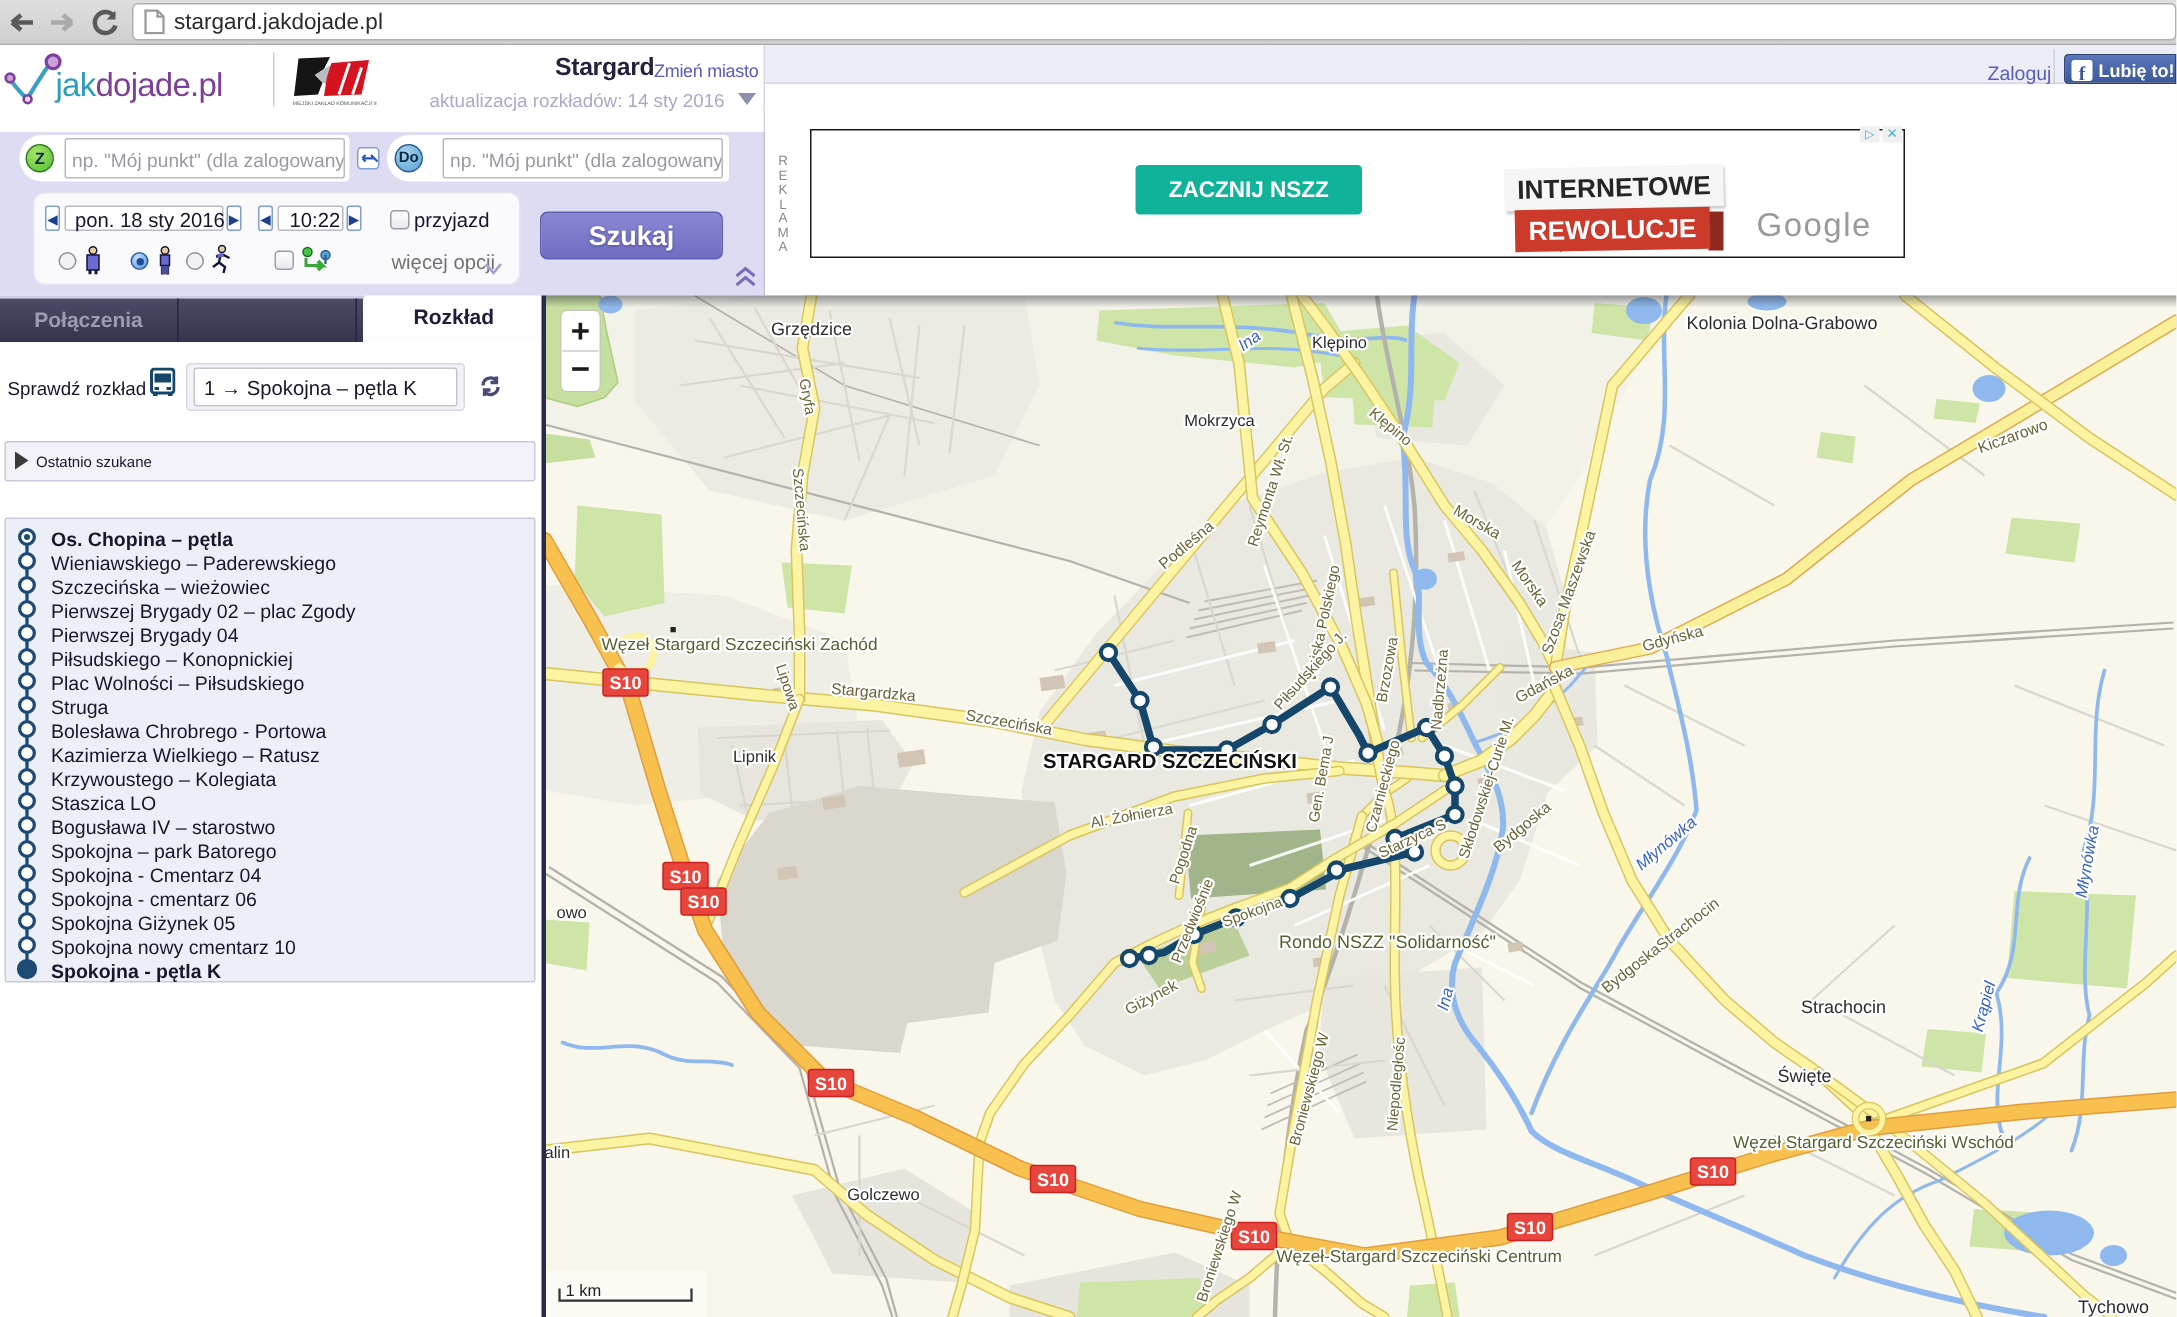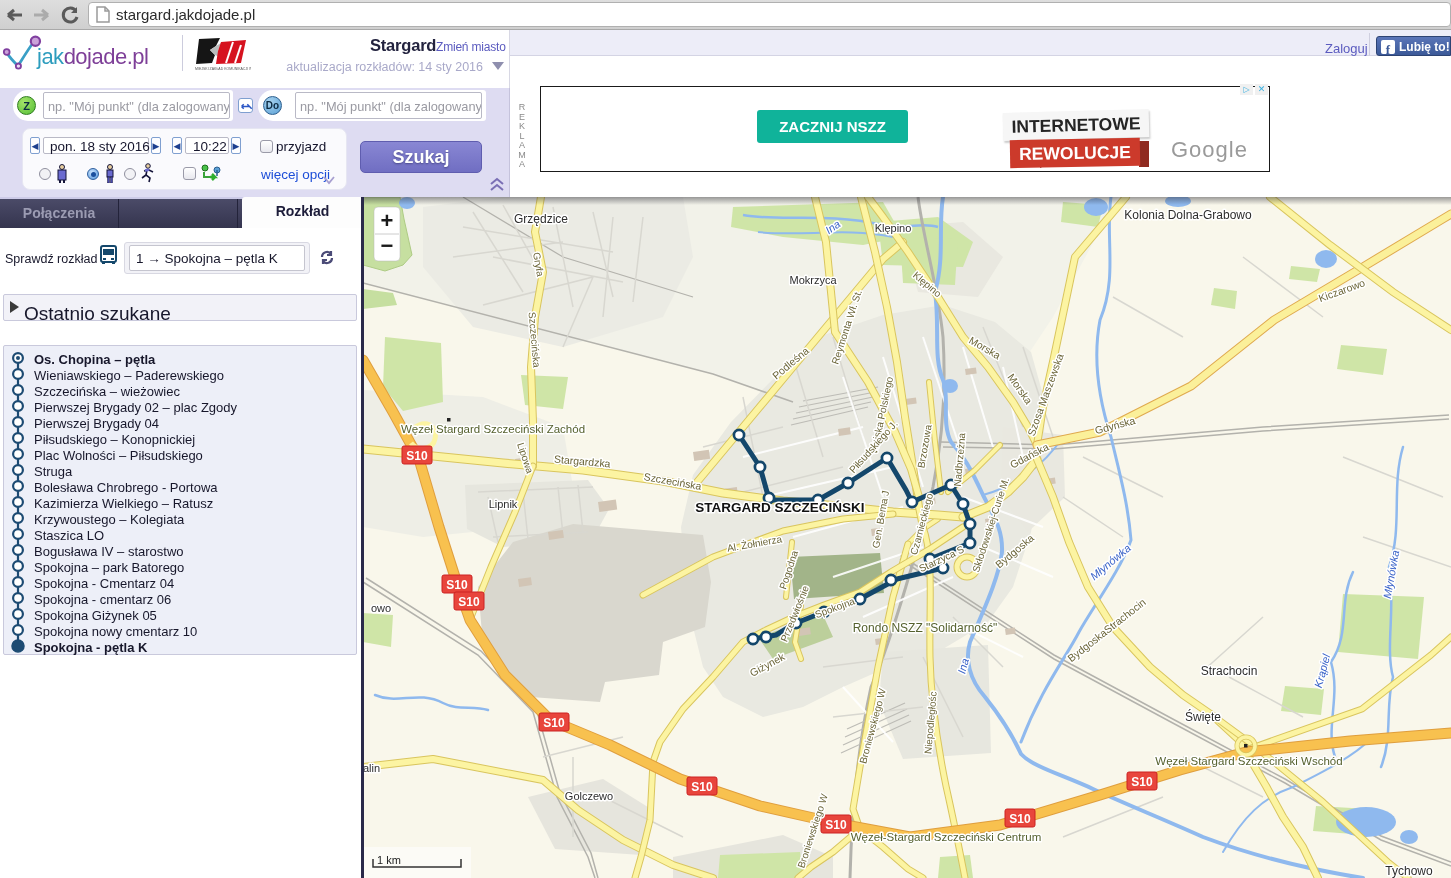--- a/index.html
+++ b/index.html
@@ -148,21 +148,21 @@
   <div class="abs" style="left:183px;top:167px;width:13px;height:13px;background:linear-gradient(#fff,#e8e8ee);border:1px solid #9a9aa8;border-radius:3px;"></div>
   <div class="abs" style="left:200px;top:162px;width:22px;height:22px;">
     <svg width="22" height="22">
         <path d="M4 10 v5 h9" stroke="#3aa33a" stroke-width="2" fill="none"></path>
         <path d="M10 15 h5 l-3 -3 m3 3 l-3 3" stroke="#2fae2f" stroke-width="2.5" fill="none"></path>
         <circle cx="5" cy="6" r="3" fill="#4ac24a" stroke="#1d6f1d"></circle>
         <circle cx="17" cy="8" r="3" fill="#5a9fd4" stroke="#2b5f8f"></circle>
         <path d="M17 8 v6" stroke="#2b5f8f" stroke-width="1.5"></path>
       </svg>
   </div>
-  <div class="abs" style="left:261px;top:167px;font-size:13.5px;color:#1d4ed8;">więcej opcji</div>
+  <div class="abs" style="left:261px;top:167px;font-size:13.5px;color:#737373;">więcej opcji</div>
   <div class="abs" style="left:322px;top:171px;"><svg width="14" height="10">
         <path d="M2 2 L7 8 L12 2" stroke="#a79fd0" stroke-width="1.8" fill="none"></path>
       </svg></div>
   <div class="abs" style="left:360px;top:141px;width:122px;height:32px;background:linear-gradient(#8987d4,#706ec2);border:1px solid #5f5daf;border-radius:5px;color:#fff;font-size:18px;font-weight:bold;text-align:center;line-height:31px;text-shadow:0 1px 2px rgba(30,30,80,0.5);">Szukaj</div>
   <div class="abs" style="left:489px;top:177px;"><svg width="16" height="15">
         <path d="M2 7 L8 2 L14 7 M2 13 L8 8 L14 13" stroke="#7a6fb5" stroke-width="2" fill="none"></path>
       </svg></div>
 
   <div id="topstrip" class="abs"></div>
   <div class="abs" style="left:1325px;top:41px;font-size:13px;color:#5b5bbf;">Zaloguj</div>
@@ -208,21 +208,21 @@
     <div style="position:absolute;left:129px;top:48px;width:176px;height:26px;background:#fff;border:1px solid #c5c5cf;border-radius:2px;"></div>
     <div style="position:absolute;left:136px;top:54px;font-size:13.5px;color:#17172b;">1 → Spokojna – pętla K</div>
     <div style="position:absolute;left:318px;top:51px;width:18px;height:19px;">
       <svg width="18" height="19">
           <path d="M4 9 a5 5 0 0 1 9 -3 M13 3 v4 h-4" stroke="#4b4b77" stroke-width="2.2" fill="none"></path>
           <path d="M14 10 a5 5 0 0 1 -9 3 M5 16 v-4 h4" stroke="#4b4b77" stroke-width="2.2" fill="none"></path>
         </svg>
     </div>
     <div style="position:absolute;left:3px;top:97px;width:354px;height:27px;background:#f2f2f8;border:1px solid #c9c9dc;border-radius:2px;"></div>
     <div style="position:absolute;left:10px;top:104px;width:0;height:0;border-top:6px solid transparent;border-bottom:6px solid transparent;border-left:9px solid #3a3a3a;"></div>
-    <div style="position:absolute;left:24px;top:106px;font-size:19px;color:#17172b;">Ostatnio szukane</div>
+    <div style="position:absolute;left:24px;top:106px;font-size:10px;color:#17172b;">Ostatnio szukane</div>
     <div id="stoplist">
       <div class="stop" style="top:6px;font-weight:bold;">Os. Chopina – pętla</div>
       <div class="stop" style="top:22px;">Wieniawskiego – Paderewskiego</div>
       <div class="stop" style="top:38px;">Szczecińska – wieżowiec</div>
       <div class="stop" style="top:54px;">Pierwszej Brygady 02 – plac Zgody</div>
       <div class="stop" style="top:70px;">Pierwszej Brygady 04</div>
       <div class="stop" style="top:86px;">Piłsudskiego – Konopnickiej</div>
       <div class="stop" style="top:102px;">Plac Wolności – Piłsudskiego</div>
       <div class="stop" style="top:118px;">Struga</div>
       <div class="stop" style="top:134px;">Bolesława Chrobrego - Portowa</div>

